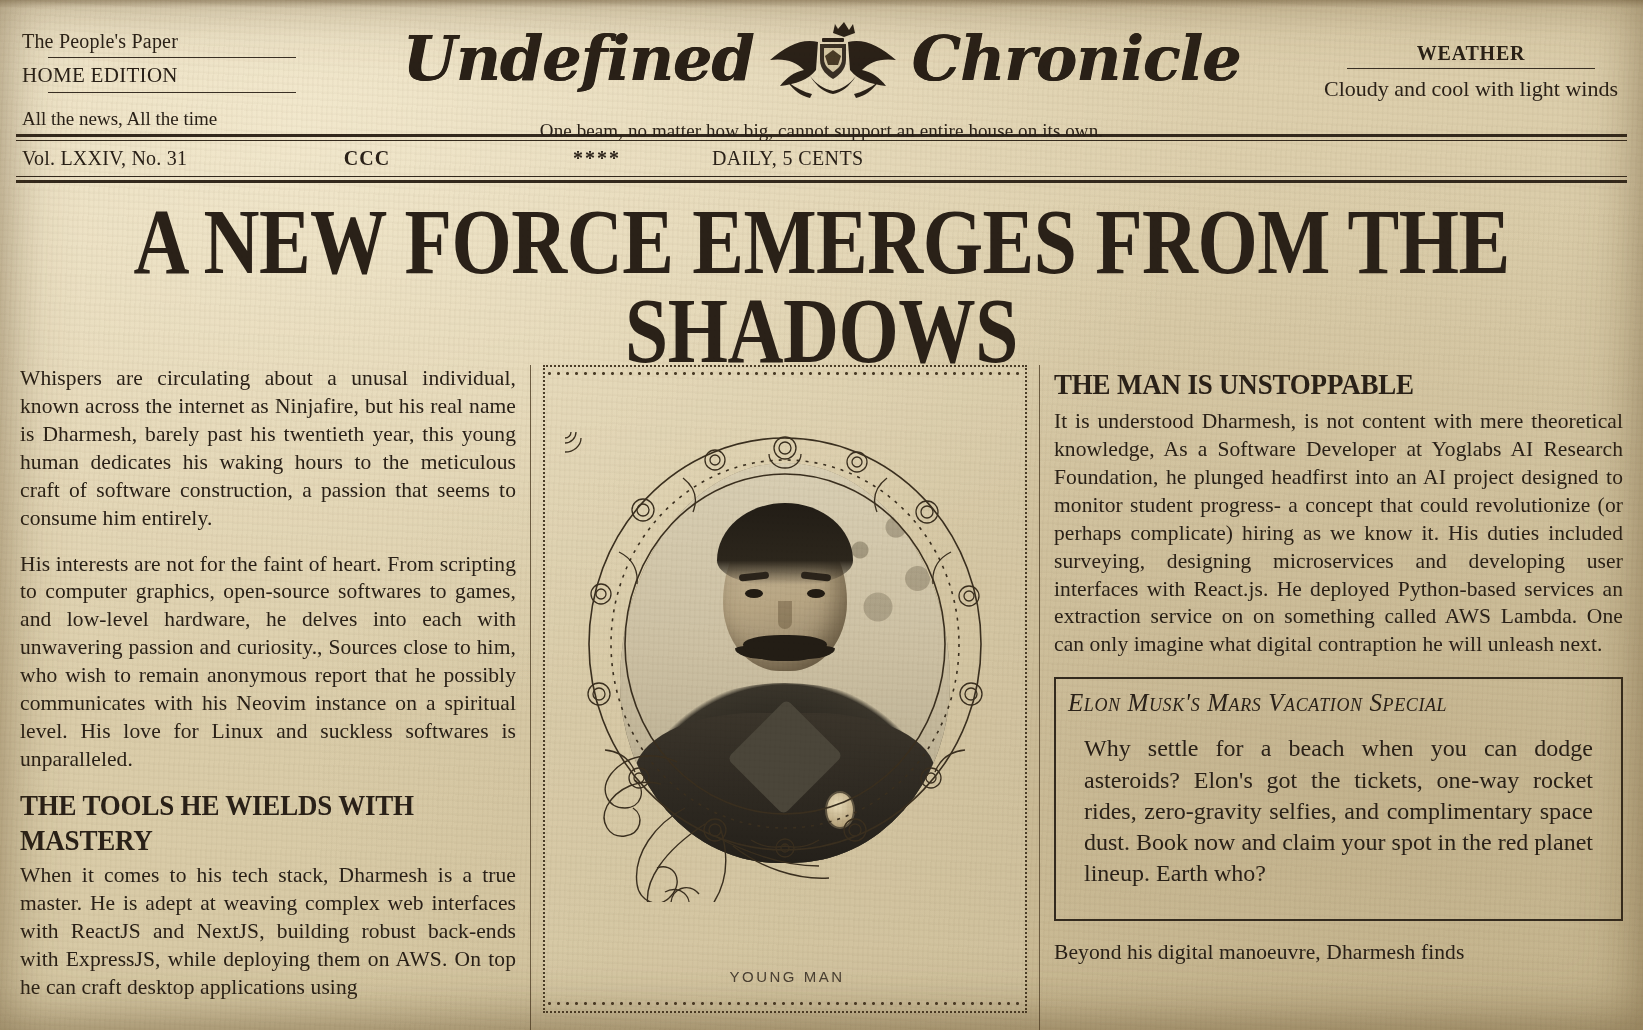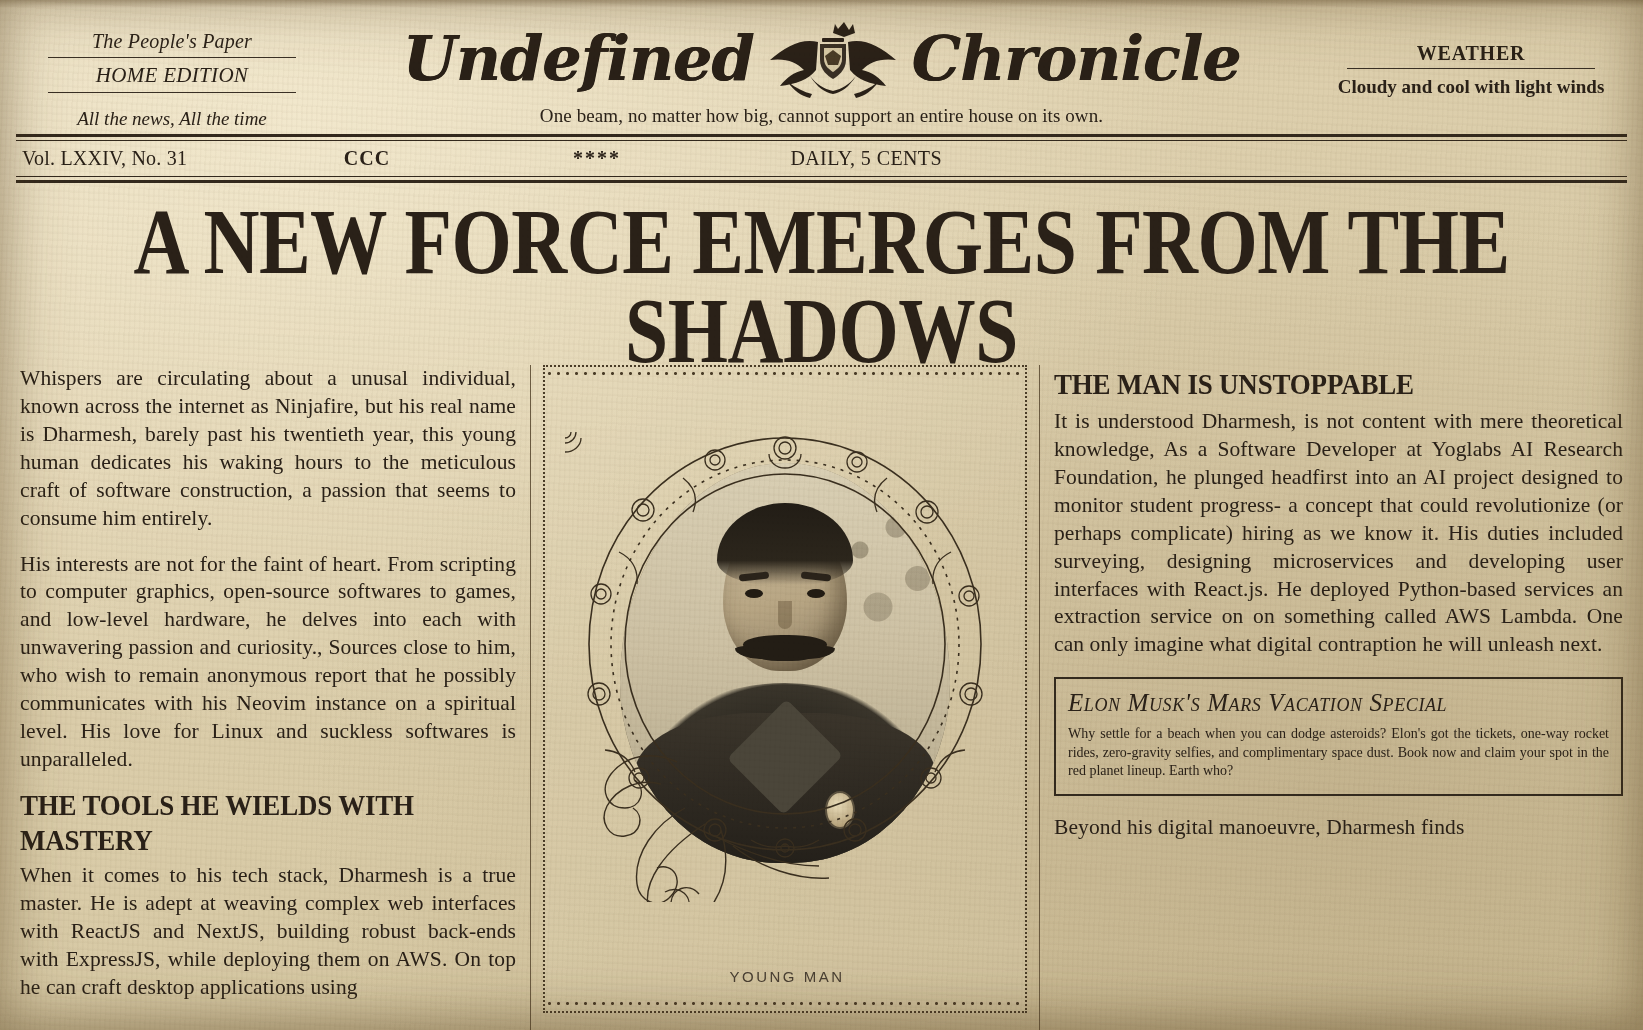--- a/index.html
+++ b/index.html
@@ -46,23 +46,22 @@
   .masthead {
     position: relative;
     display: flex;
     align-items: flex-start;
     padding: 18px 6px 4px 6px;
     height: 132px;
     box-sizing: border-box;
   }
   .mh-left {
     width: 300px;
-    text-align: center;
+    text-align: left;
     padding-top: 12px;
-    font-style: italic;
   }
   .mh-left .l1 {
     font-size: 20px;
     letter-spacing: .2px;
     margin-bottom: 4px;
   }
   .rule-thin {
     border-top: 1px solid #3a3025;
     margin: 3px 26px;
   }
@@ -99,59 +98,58 @@
   }
   .crest {
     width: 150px;
     height: 86px;
     position: relative;
     flex: 0 0 150px;
   }
   .crest svg { display:block; }
   .motto {
     font-size: 19px;
-    margin-top: 3px;
+    margin-top: 18px;
     letter-spacing: .1px;
   }
   .mh-right {
     width: 300px;
     text-align: center;
     padding-top: 24px;
   }
   .mh-right .w1 {
     font-size: 20px;
     font-weight: bold;
     letter-spacing: .8px;
   }
   .mh-right .w2 {
-    font-size: 19px;
+    font-size: 22px;
     line-height: 1.3;
     margin-top: 6px;
-    font-weight: bold;
   }
 
   
   .rule-double {
     border-top: 3px solid #33291d;
     border-bottom: 1px solid #33291d;
     height: 3px;
     margin: 2px 0 0;
   }
   .dateline {
     display: flex;
     align-items: center;
     font-size: 20px;
     padding: 6px 6px 6px;
     letter-spacing: .2px;
   }
   .dl-vol { width: 230px; }
   .dl-ccc { width: 230px; text-align: center; font-weight: bold; letter-spacing: 1px;}
   .dl-place { flex: 1; text-align: center; }
   .dl-stars { width: 230px; text-align: center; letter-spacing: 2px; font-weight: bold; }
-  .dl-price { width: 230px; text-align: right; letter-spacing: .4px; }
+  .dl-price { width: 230px; letter-spacing: .4px; }
   .rule-under {
     border-top: 1px solid #33291d;
     border-bottom: 3px solid #33291d;
     height: 3px;
   }
 
   
   .headline {
     text-align: center;
     font-family: "Liberation Serif", serif;
@@ -313,21 +311,21 @@
   }
   .adbox h3 {
     margin: 0 0 8px;
     font-size: 25px;
     font-style: italic;
     font-weight: normal;
     letter-spacing: .6px;
     font-variant: small-caps;
     font-family: "Liberation Serif", serif;
   }
-  .adbox p { margin: 0; font-size: 14px; line-height: 1.3; text-align: justify; }
+  .adbox p { margin: 16px; font-size: 24px; line-height: 1.3; text-align: justify; }
 
   .tear-top {
     position:absolute; top:0; left:0; right:0; height:8px;
     background: linear-gradient(180deg, rgba(90,70,40,.35), rgba(90,70,40,0));
   }
 </style>
 </head>
 <body>
 
 <div class="paper">

